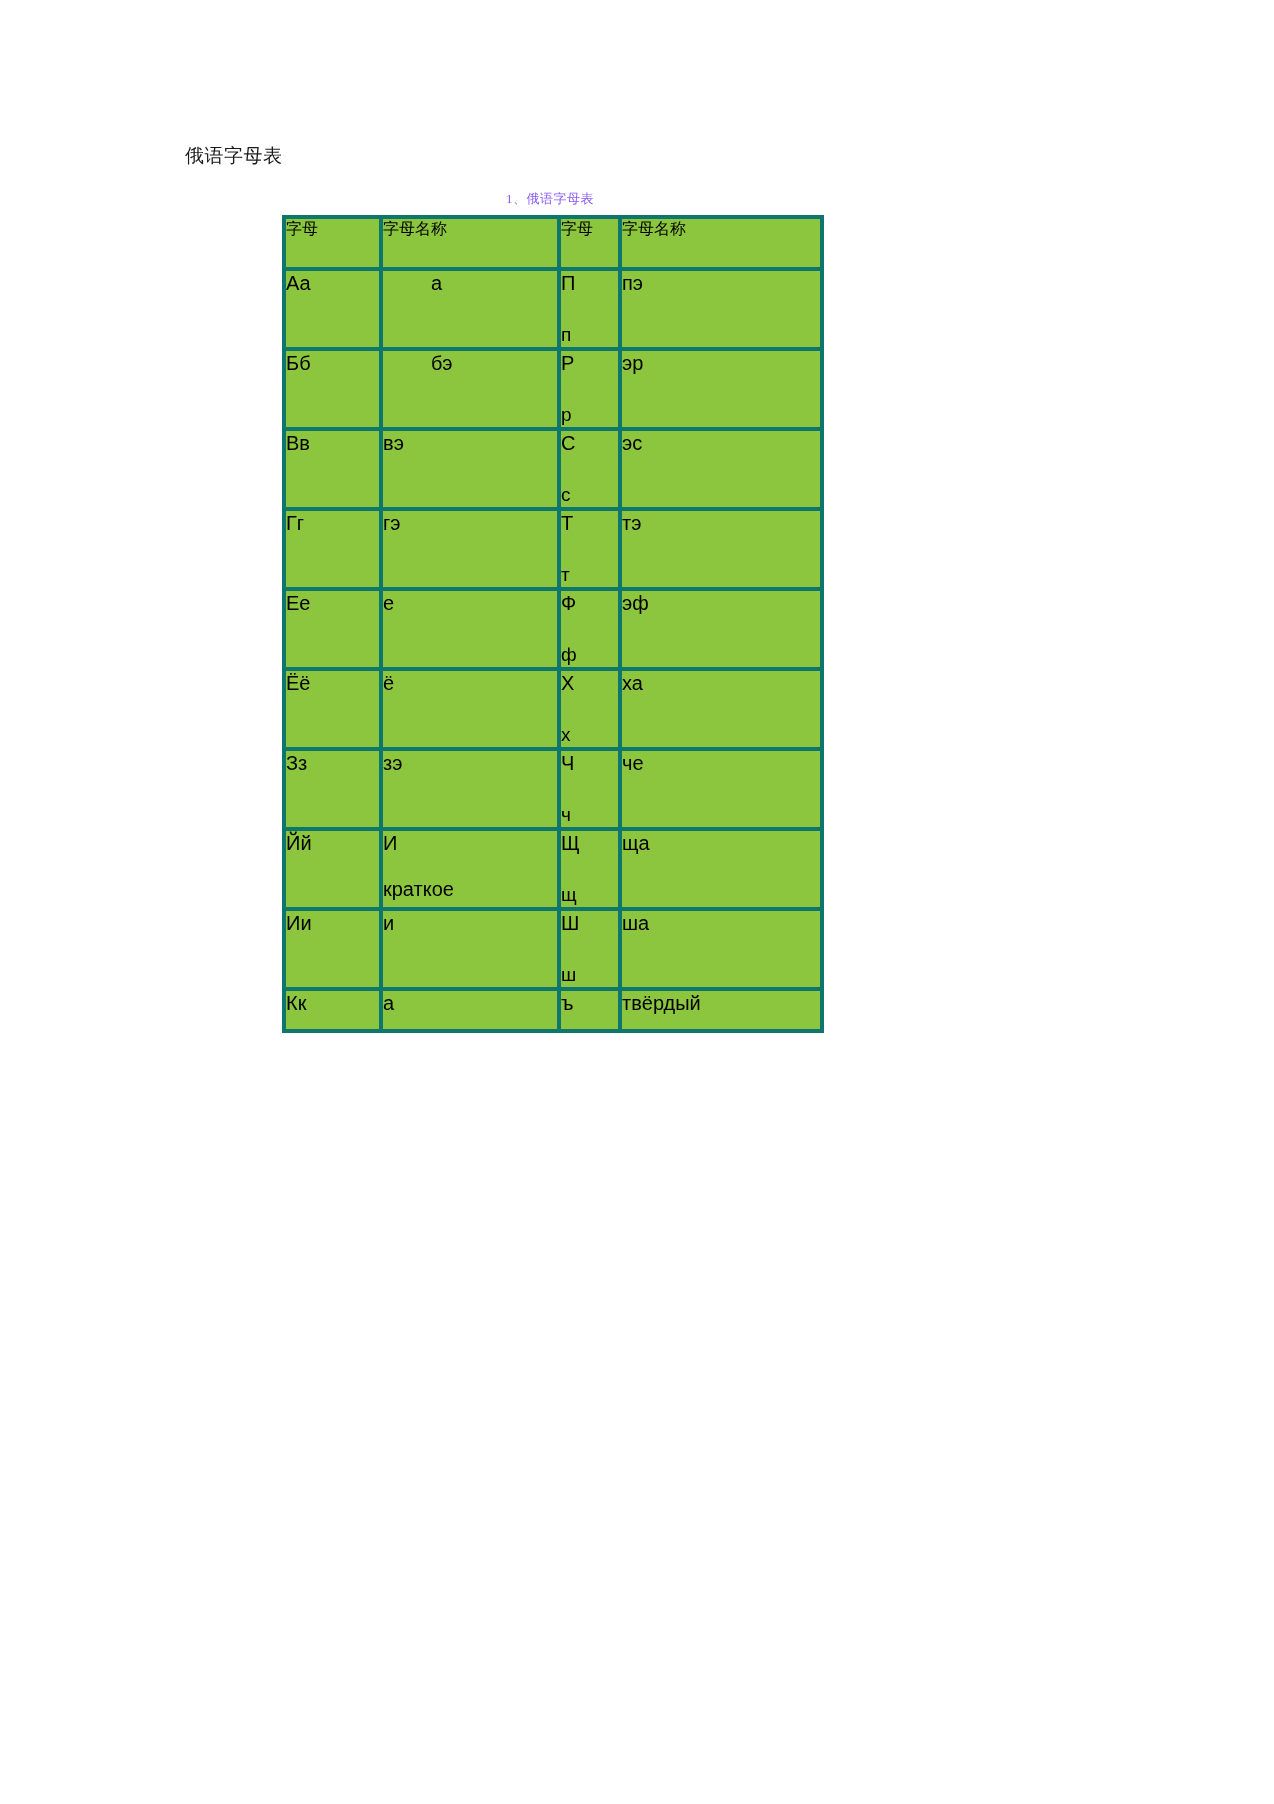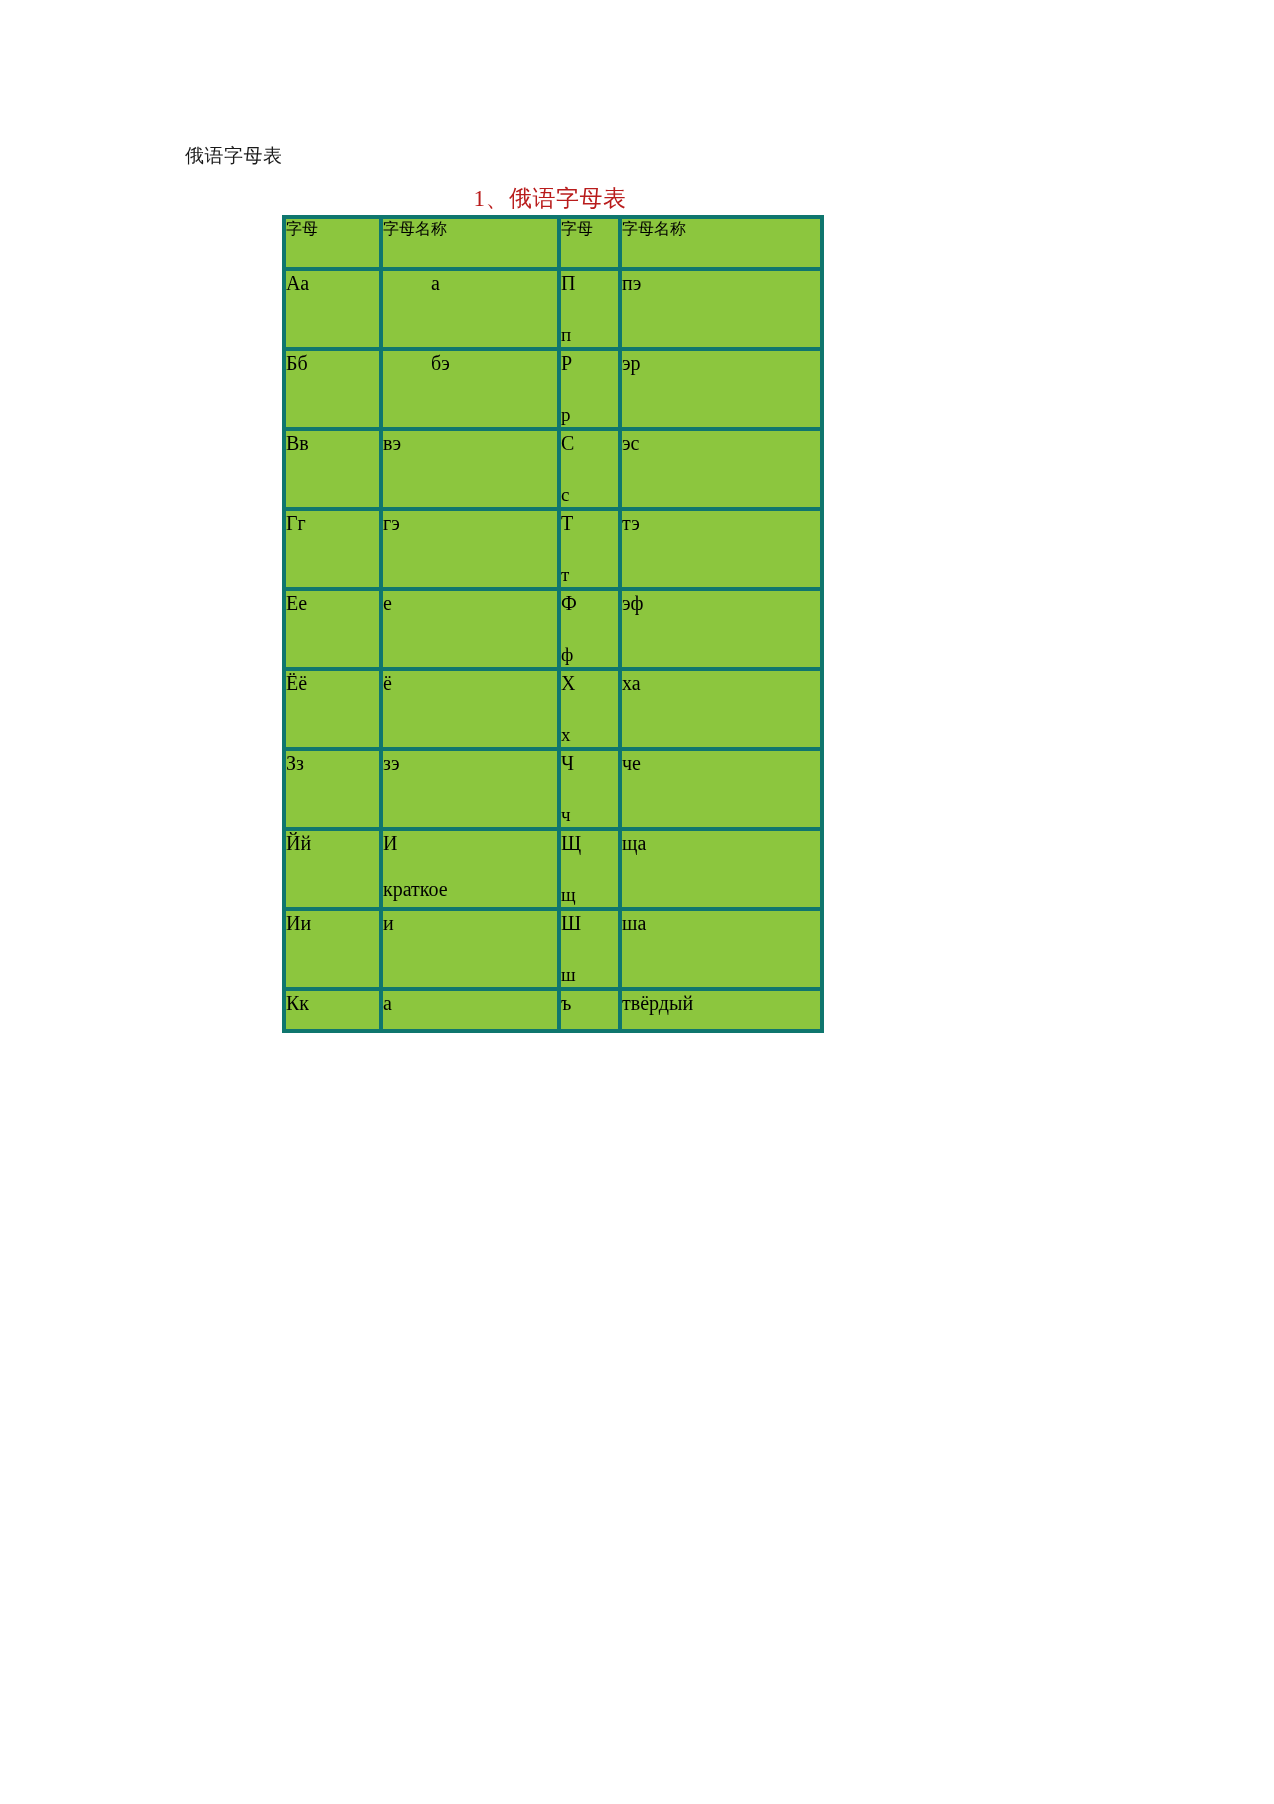--- a/index.html
+++ b/index.html
@@ -39,24 +39,24 @@
     white-space: nowrap;
   }
 
   .section-title {
     position: absolute;
     left: 280px;
     top: 186px;
     width: 540px;
     text-align: center;
     font-family: "Liberation Serif", "DejaVu Serif", serif;
-    font-size: 23px;
+    font-size: 13px;
     line-height: 26px;
     letter-spacing: 0.5px;
-    color: #b91c1c;
+    color: #8b5cf6;
     white-space: nowrap;
   }
 
   
   .alphabet-table {
     position: absolute;
     left: 282px;
     top: 215px;
     width: 538px;
     border-collapse: collapse;
@@ -84,21 +84,21 @@
     font-size: 16px;
     line-height: 20px;
     font-weight: normal;
     text-align: left;
     padding: 14px 0 0 10px;
     white-space: nowrap;
   }
 
   
   .cell {
-    font-family: Liberation Serif, serif;
+    font-family: Liberation Sans, sans-serif;
     font-size: 20px;
     line-height: 24px;
     padding: 12px 0 14px 10px;
   }
   .cell.tall  { height: 74px; }
   .cell.short { height: 38px; }
 
   .cell-stack .glyph-upper { display: block; }
   .cell-stack .glyph-lower {
     display: block;

